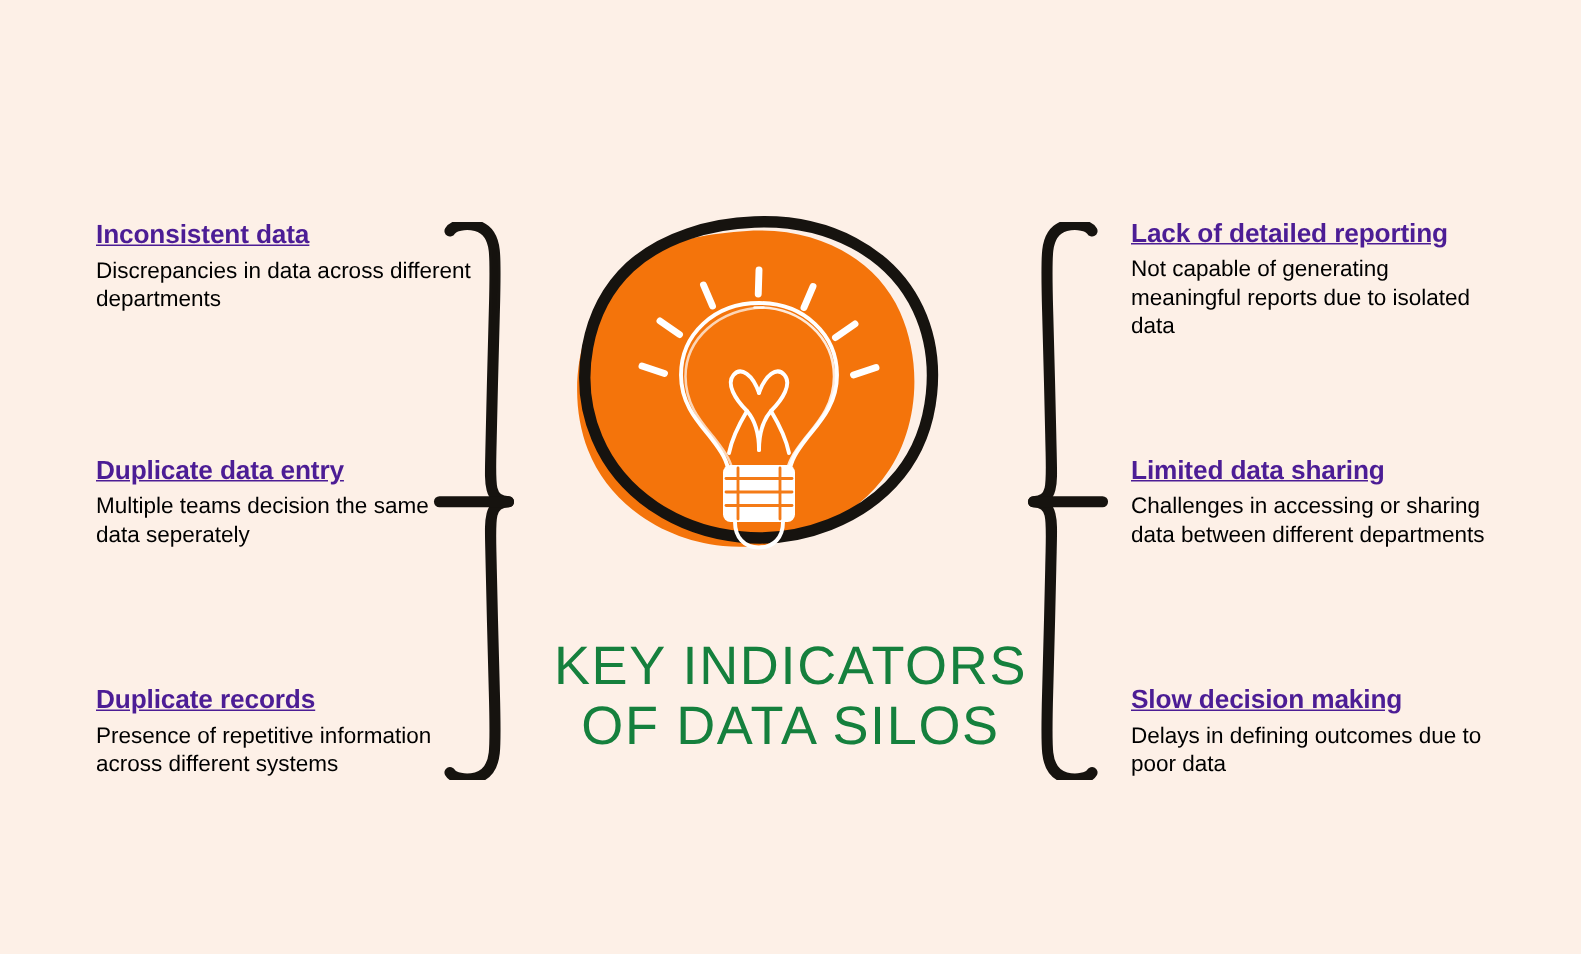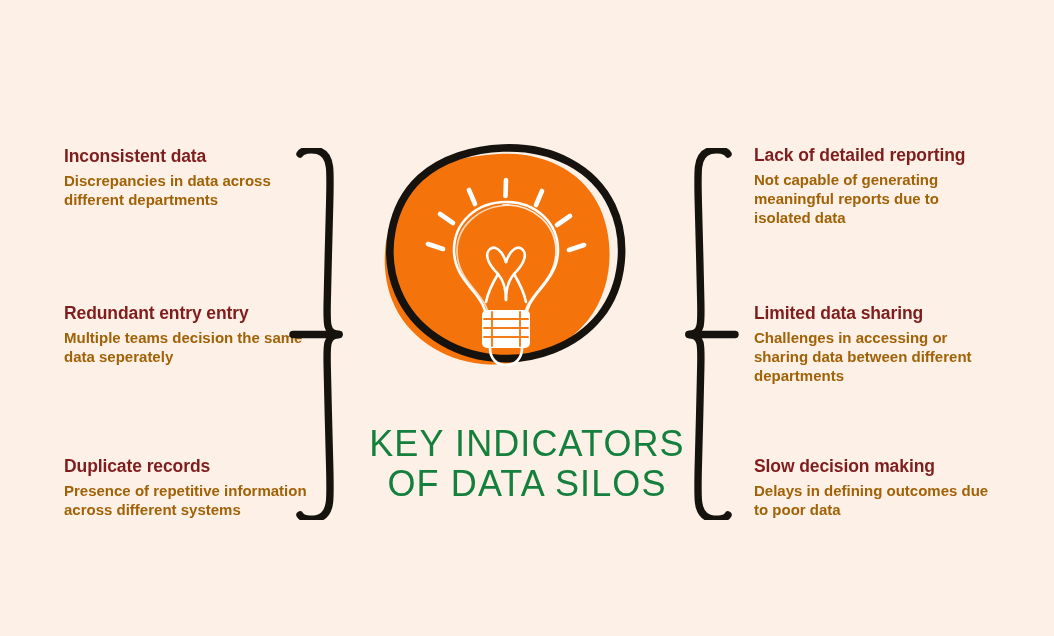--- a/index.html
+++ b/index.html
@@ -21,30 +21,31 @@
   }
 
   
   .item {
     position: absolute;
     width: 250px;
   }
   .item .title {
     font-size: 17.5px;
     font-weight: bold;
-    color: #7f1d1d;
+    color: #4c1d95;
     letter-spacing: -0.1px;
     line-height: 1.2;
     margin: 0 0 5px 0;
     white-space: nowrap;
+    text-decoration: underline;
   }
   .item .desc {
     font-size: 15px;
-    font-weight: bold;
-    color: #a16207;
+    font-weight: normal;
+    color: #000000;
     line-height: 1.26;
     margin: 0;
   }
 
   .left  { left: 64px;  text-align: left; }
   .right { left: 754px; text-align: left; }
 
   .pos-top    { top: 146px; }
   .pos-mid-l  { top: 302px; }
   .pos-mid-r  { top: 302px; }
@@ -99,21 +100,21 @@
 <body>
 
 <div class="canvas">
 
   <div class="item left pos-top">
     <p class="title">Inconsistent data</p>
     <p class="desc">Discrepancies in data across different departments</p>
   </div>
 
   <div class="item left pos-mid-l">
-    <p class="title">Redundant entry entry</p>
+    <p class="title">Duplicate data entry</p>
     <p class="desc">Multiple teams decision the same data seperately</p>
   </div>
 
   <div class="item right pos-top">
     <p class="title">Lack of detailed reporting</p>
     <p class="desc">Not capable of generating meaningful reports due to isolated data</p>
   </div>
 
   <div class="item left pos-bot">
     <p class="title">Duplicate records</p>

